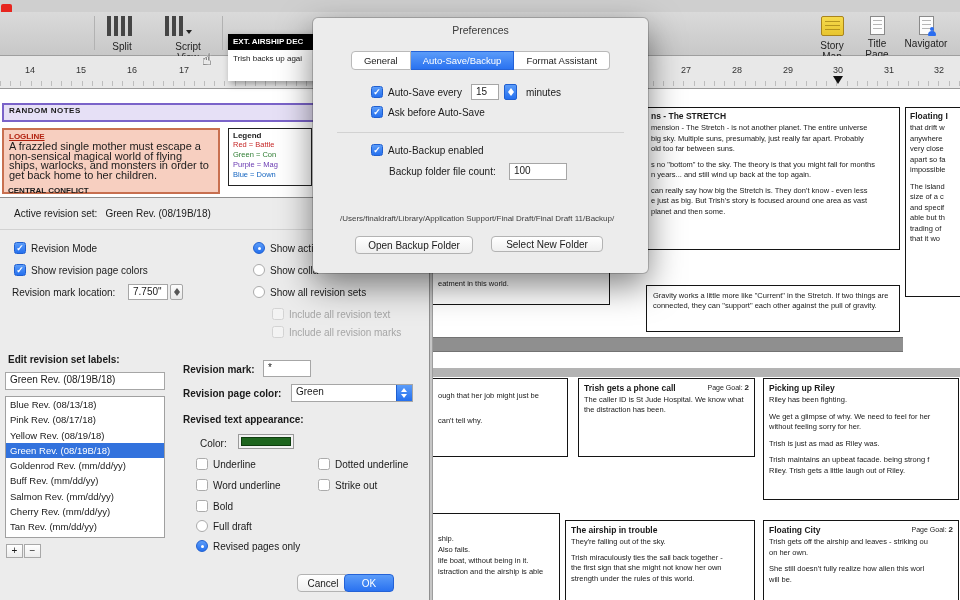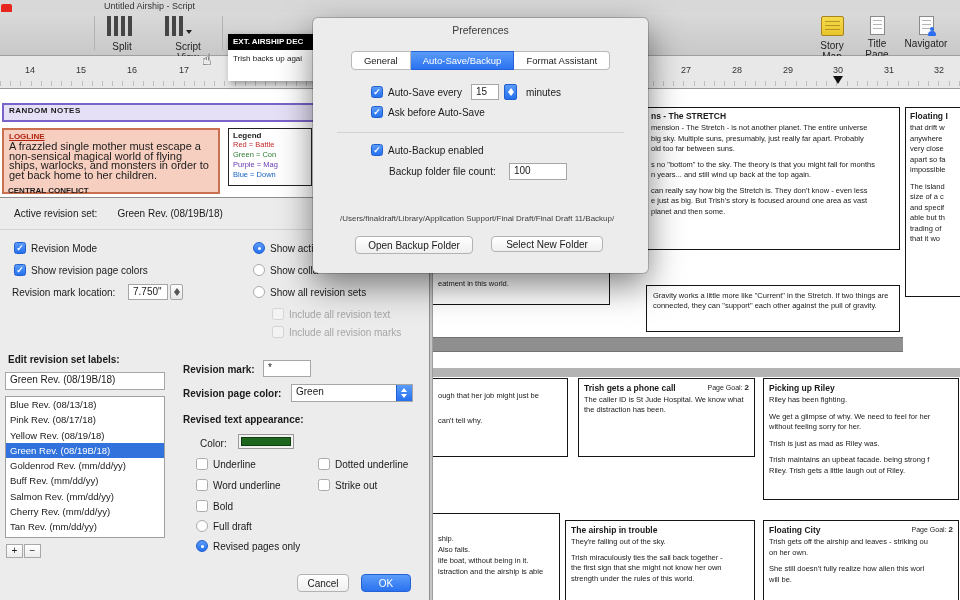--- a/index.html
+++ b/index.html
@@ -99,23 +99,20 @@
   .divider{height:1px;background:#d2d2d2;}
   .path-text{font-size:8px;color:#3d3d3d;white-space:nowrap;}
   
   #cursor{left:202px;top:50px;z-index:110;font-size:16px;color:#111;text-shadow:0 0 2px #fff,0 0 2px #fff;font-family:"DejaVu Sans",sans-serif;}
 </style>
 </head>
 <body>
 
 <div id="screen">
 
-  <div id="titlebar" class="abs">
-    <div class="abs win-title nw">Untitled Airship - Script</div>
-  </div>
   <div class="abs red-dot" style="left:1px;top:4px;width:11px;height:10px;"></div>
   <div class="abs red-dot" style="left:1px;top:31px;width:13px;height:15px;"></div>
 
   <div id="toolbar" class="abs">
     <div class="abs tb-sep" style="left:94px;"></div>
     <div class="abs" style="left:107px;top:4px;">
       <div class="bars">
           <span></span>
           <span></span>
           <span></span>
@@ -275,21 +272,21 @@
         <div class="pg"><span>Page Goal:</span>&nbsp;<b>2</b></div>
       </div>
       <div class="card-line" style="margin-top:2px;">Trish gets off the airship and leaves - striking ou</div>
       <div class="card-line">on her own.</div>
       <div class="card-line" style="margin-top:6px;">She still doesn't fully realize how alien this worl</div>
       <div class="card-line">will be.</div>
     </div>
   </div>
 
   <div id="revision-panel" class="abs">
-    <div class="abs row" style="left:14px;top:10px;gap:20px;">
+    <div class="abs row" style="left:14px;top:10px;gap:8px;">
       <span class="lbl">Active revision set:</span>
       <span class="lbl">Green Rev. (08/19B/18)</span>
     </div>
     <div class="abs divider" style="left:0;top:31px;width:430px;"></div>
 
     <div class="abs row" style="left:14px;top:44px;">
       <span class="cb cb-on"></span>
       <span class="lbl">Revision Mode</span>
     </div>
     <div class="abs row" style="left:14px;top:66px;">
@@ -377,21 +374,21 @@
     <div class="abs row" style="left:196px;top:322px;">
       <span class="radio radio-off"></span>
       <span class="lbl">Full draft</span>
     </div>
     <div class="abs row" style="left:196px;top:342px;">
       <span class="radio radio-on"></span>
       <span class="lbl">Revised pages only</span>
     </div>
 
     <div class="abs btn" style="left:297px;top:376px;width:52px;height:18px;">Cancel</div>
-    <div class="abs btn btn-primary" style="left:361px;top:376px;width:50px;height:18px;">OK</div>
+    <div class="abs btn btn-primary" style="left:344px;top:376px;width:50px;height:18px;">OK</div>
   </div>
 
   <div id="script-panel" class="abs">
     <div id="scene-heading">EXT. AIRSHIP DEC</div>
     <div id="action-line">Trish backs up agai</div>
   </div>
 
   <div id="prefs" class="abs">
     <div class="abs prefs-title">Preferences</div>
     <div class="abs seg">

